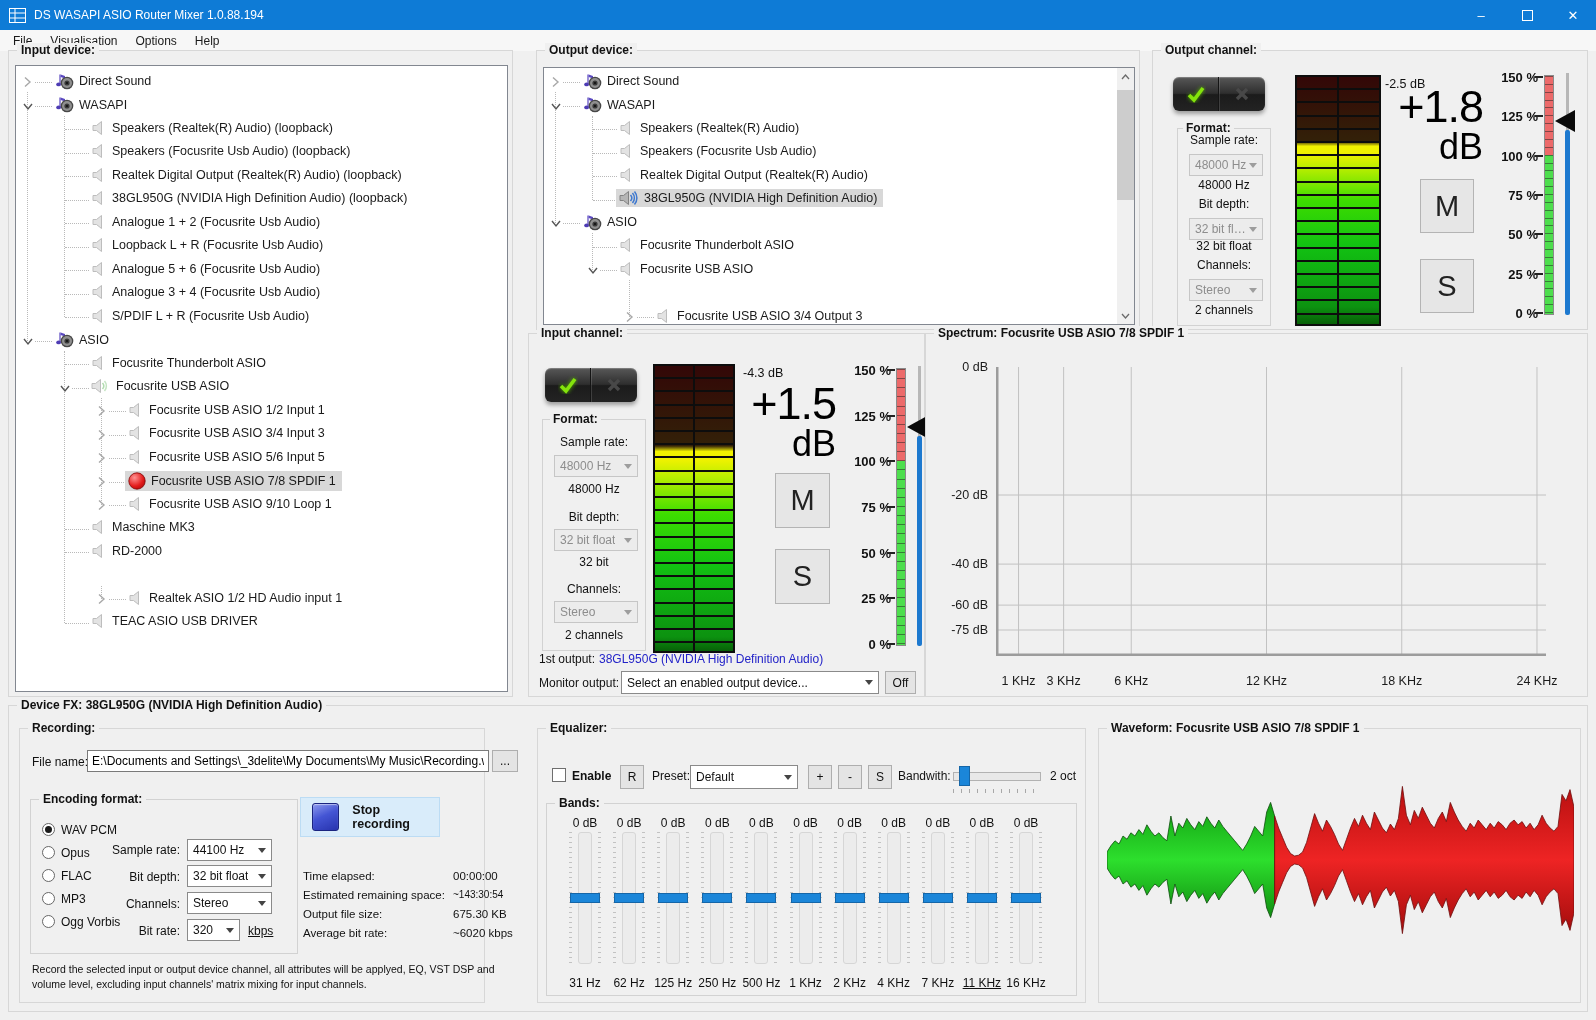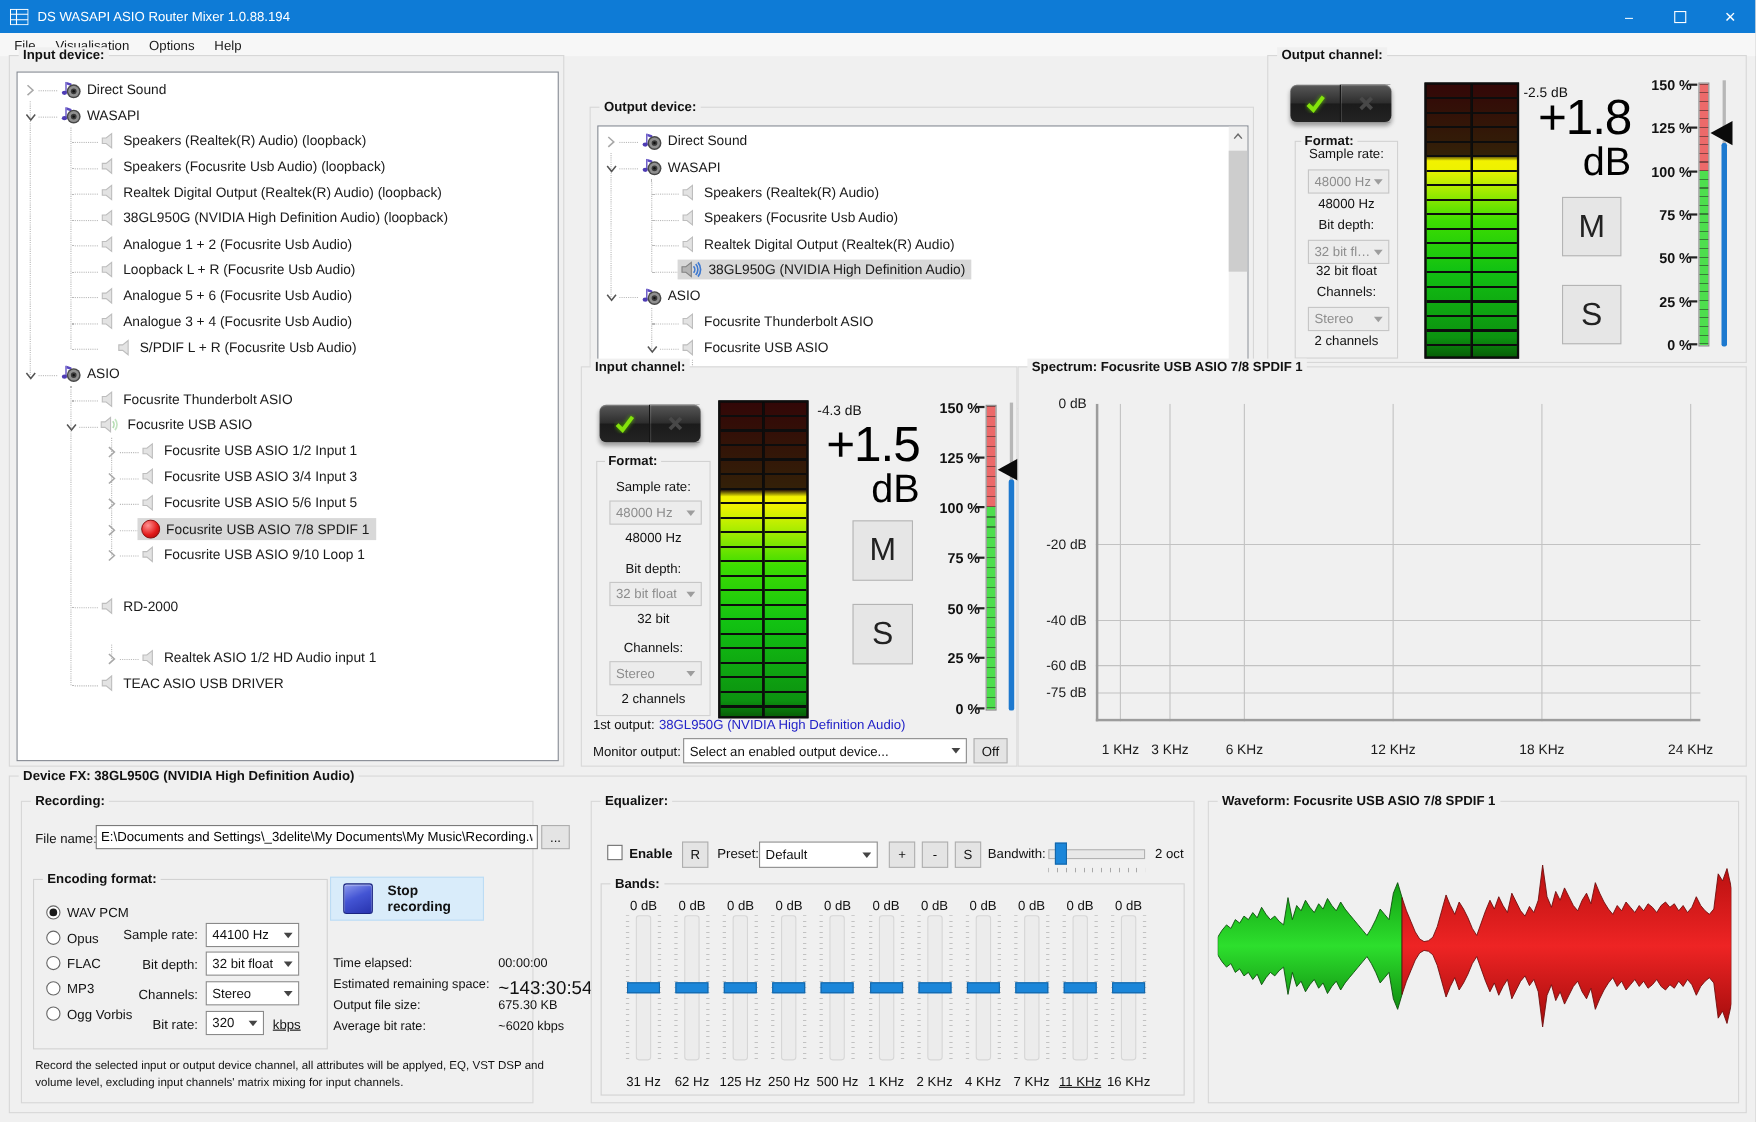--- a/index.html
+++ b/index.html
@@ -247,21 +247,21 @@
             <span style="display: inline-flex;">
               <svg width="16" height="16" viewBox="0 0 16 16">
     <path d="M2 5.5 H5.5 L10.5 1.5 V14.5 L5.5 10.5 H2 Z" fill="#e3e3e3" stroke="#bdbdbd"></path>
               </svg>
             </span>
             <span class="tlabel">Analogue 3 + 4 (Focusrite Usb Audio)</span>
           </div>
         </div>
         <div class="trow" style="top: 239.25px; height: 23.5px;">
           <div class="hdots" style="left: 49px; width: 24px; top: 11.75px;"></div>
-          <div class="tnode" style="left: 87px; top: 1.25px; justify-content: space-between;">
+          <div class="tnode" style="left: 72px; top: 1.25px; justify-content: space-between;">
             <span style="display: inline-flex;">
               <svg width="16" height="16" viewBox="0 0 16 16">
     <path d="M2 5.5 H5.5 L10.5 1.5 V14.5 L5.5 10.5 H2 Z" fill="#e3e3e3" stroke="#bdbdbd"></path>
               </svg>
             </span>
             <span class="tlabel">S/PDIF L + R (Focusrite Usb Audio)</span>
           </div>
         </div>
         <div class="trow" style="top: 262.75px; height: 23.5px;">
           <div class="hdots" style="left: 19px; width: 17px; top: 11.75px;"></div>
@@ -380,20 +380,31 @@
             </svg></span>
           <div class="tnode" style="left: 109px; top: 1.25px;">
             <span style="display: inline-flex;">
               <svg width="16" height="16" viewBox="0 0 16 16">
     <path d="M2 5.5 H5.5 L10.5 1.5 V14.5 L5.5 10.5 H2 Z" fill="#e3e3e3" stroke="#bdbdbd"></path>
               </svg>
             </span>
             <span class="tlabel">Focusrite USB ASIO 9/10 Loop 1</span>
           </div>
         </div>
+        <div class="trow" style="top: 450.75px; height: 23.5px;">
+          <div class="hdots" style="left: 49px; width: 24px; top: 11.75px;"></div>
+          <div class="tnode" style="left: 72px; top: 1.25px;">
+            <span style="display: inline-flex;">
+              <svg width="16" height="16" viewBox="0 0 16 16">
+    <path d="M2 5.5 H5.5 L10.5 1.5 V14.5 L5.5 10.5 H2 Z" fill="#e3e3e3" stroke="#bdbdbd"></path>
+              </svg>
+            </span>
+            <span class="tlabel">Maschine MK3</span>
+          </div>
+        </div>
         <div class="trow" style="top: 474.25px; height: 23.5px;">
           <div class="hdots" style="left: 49px; width: 24px; top: 11.75px;"></div>
           <div class="tnode" style="left: 72px; top: 1.25px;">
             <span style="display: inline-flex;">
               <svg width="16" height="16" viewBox="0 0 16 16">
     <path d="M2 5.5 H5.5 L10.5 1.5 V14.5 L5.5 10.5 H2 Z" fill="#e3e3e3" stroke="#bdbdbd"></path>
               </svg>
             </span>
             <span class="tlabel">RD-2000</span>
           </div>
@@ -419,21 +430,21 @@
               <svg width="16" height="16" viewBox="0 0 16 16">
     <path d="M2 5.5 H5.5 L10.5 1.5 V14.5 L5.5 10.5 H2 Z" fill="#e3e3e3" stroke="#bdbdbd"></path>
               </svg>
             </span>
             <span class="tlabel">TEAC ASIO USB DRIVER</span>
           </div>
         </div>
       </div>
   </div>
 
-  <div class="gb" style="left:536px;top:50px;width:604px;height:280px;margin-top:47px;">
+  <div class="gb" style="left:536px;top:50px;width:604px;height:280px;">
     <span class="gb-label">Output device:</span>
     <div class="treebox" id="tree-output" style="left:6px;top:16px;width:592px;height:258px;">
       <div class="sbar">
         <div class="sb-arrow" style="top:0;">
           <svg width="9" height="6" viewBox="0 0 9 6">
               <polyline points="1,5 4.5,1 8,5" fill="none" stroke="#6b6b6b" stroke-width="1.3"></polyline>
             </svg>
         </div>
         <div class="sb-thumb" style="top:22px;height:110px;"></div>
         <div class="sb-arrow" style="bottom:0;">
@@ -830,21 +841,21 @@
       <span class="flabel" style="left:228px;top:195px;text-decoration:underline;">kbps</span>
 
       <div class="stopblk" style="left:280px;top:68px;width:140px;height:40px;">
         <span class="stopico"></span>
         <span class="stoptxt">Stop recording</span>
       </div>
       <div id="rec-stats">
           <div class="flabel" style="left: 283px; top: 141px; font-size: 11.5px;">Time elapsed:</div>
           <div class="flabel" style="left: 433px; top: 141px; font-size: 11.5px;">00:00:00</div>
           <div class="flabel" style="left: 283px; top: 160px; font-size: 11.5px;">Estimated remaining space:</div>
-          <div class="flabel" style="left: 433px; top: 160px; font-size: 17px;">~143:30:54</div>
+          <div class="flabel" style="left: 433px; top: 160px; font-size: 10px;">~143:30:54</div>
           <div class="flabel" style="left: 283px; top: 179px; font-size: 11.5px;">Output file size:</div>
           <div class="flabel" style="left: 433px; top: 179px; font-size: 11.5px;">675.30 KB</div>
           <div class="flabel" style="left: 283px; top: 198px; font-size: 11.5px;">Average bit rate:</div>
           <div class="flabel" style="left: 433px; top: 198px; font-size: 11.5px;">~6020 kbps</div>
         </div>
       <div class="note" style="left:12px;top:233px;width:486px;">Record the selected input or output device channel, all attributes will be applyed, EQ, VST DSP and volume level, excluding input channels' matrix mixing for input channels.</div>
     </div>
 
     <div class="gb" style="left:528px;top:22px;width:549px;height:275px;">
       <span class="gb-label">Equalizer:</span>

